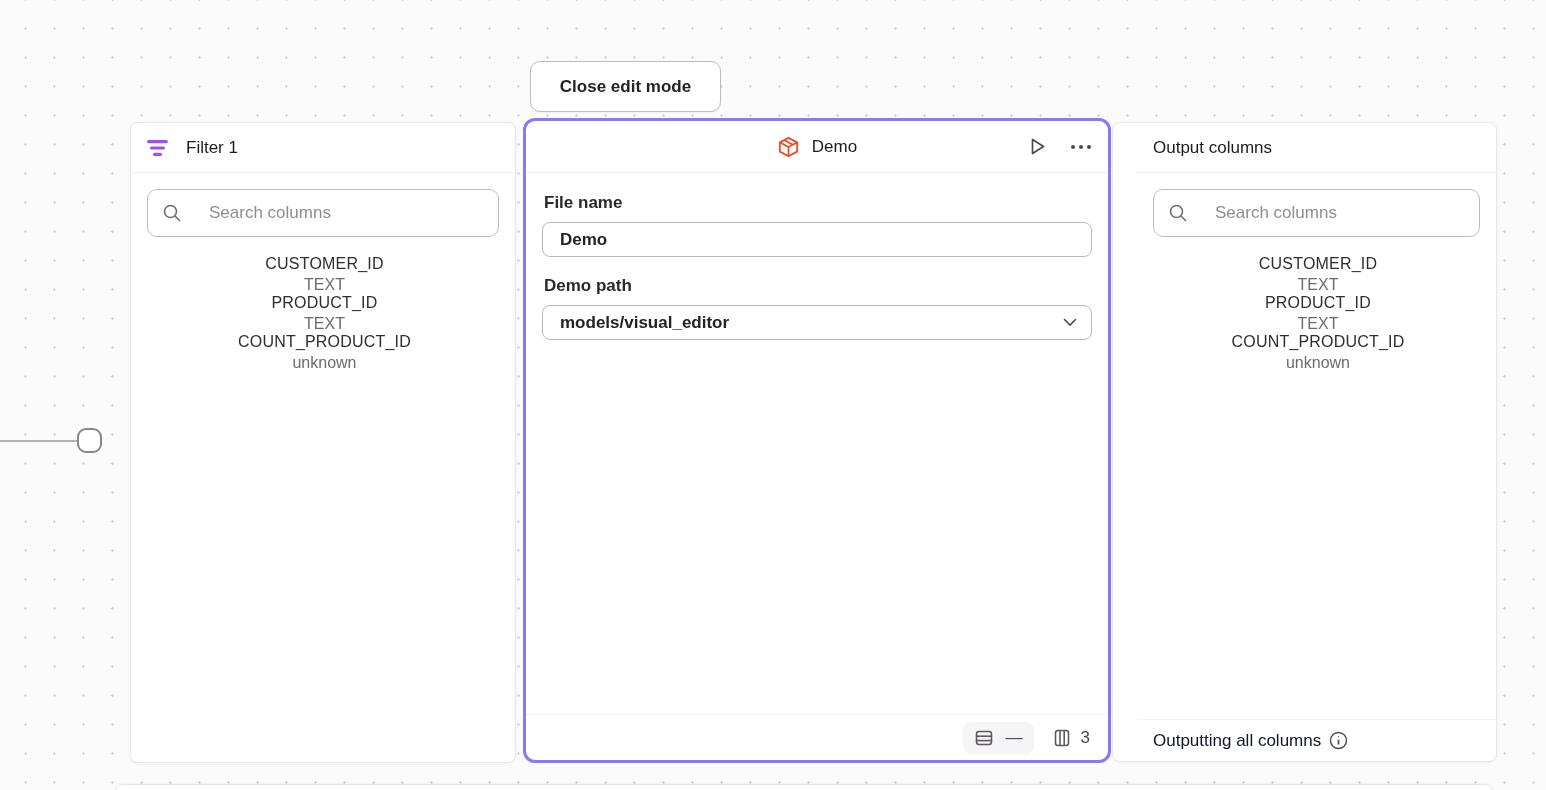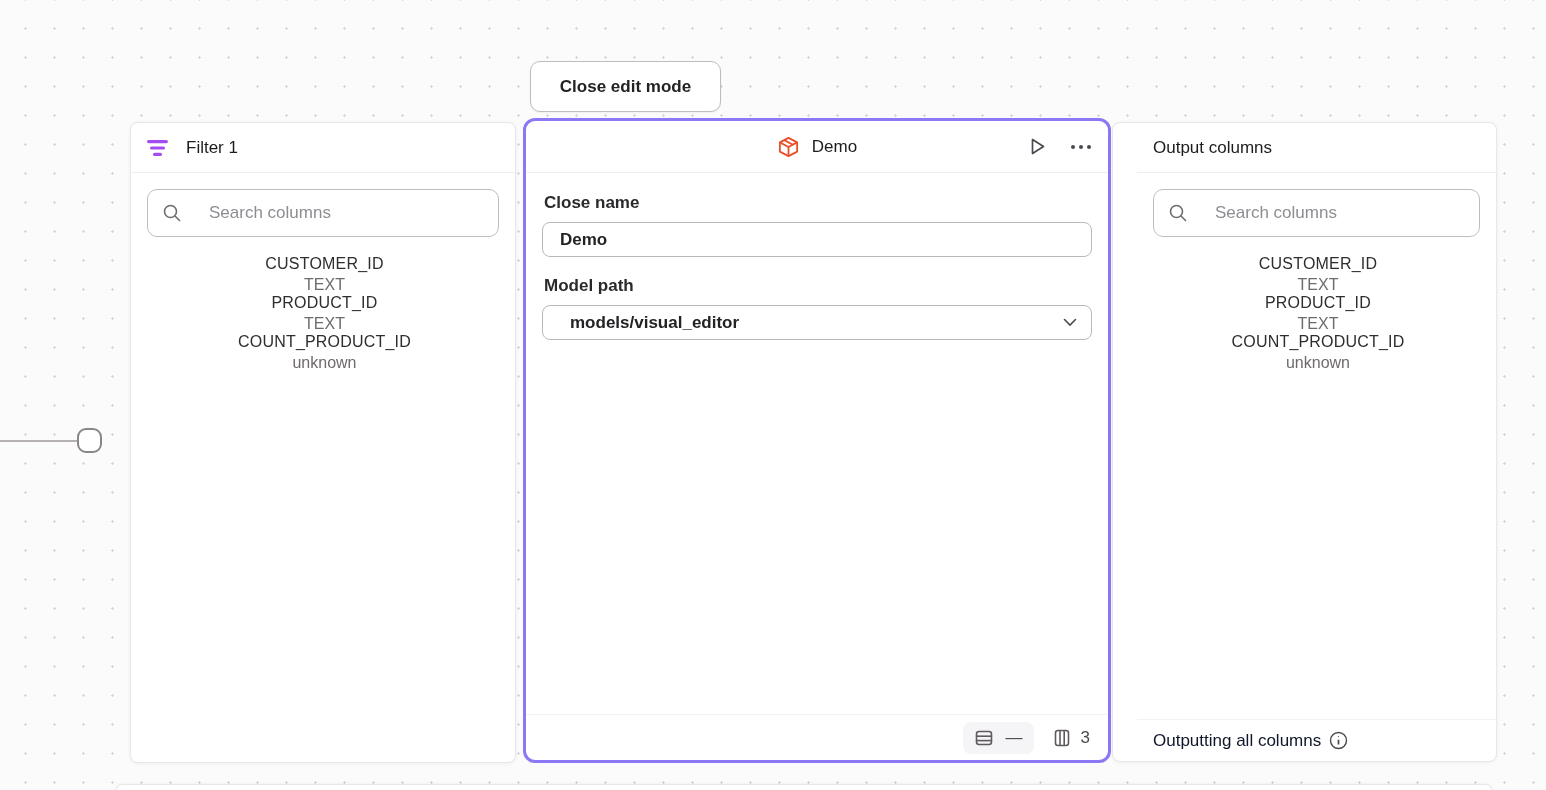--- a/index.html
+++ b/index.html
@@ -143,21 +143,21 @@
     font-weight: 700;
     color: #232326;
     background: #ffffff;
     outline: none;
   }
   .select-box {
     width: 100%;
     height: 35px;
     border: 1px solid #b9b8bc;
     border-radius: 8px;
-    padding: 0 14px 0 27px;
+    padding: 0 14px 0 17px;
     display: flex; align-items: center; justify-content: space-between;
     font-size: 17px; font-weight: 700; color: #232326;
     background: #ffffff;
     cursor: pointer;
   }
   .model-footer {
     flex: 0 0 auto;
     height: 46px;
     border-top: 1px solid #f2f1f3;
     display: flex; align-items: center; justify-content: flex-end;
@@ -271,24 +271,24 @@
           <svg width="22" height="6" viewBox="0 0 22 6" fill="#4b4950">
             <circle cx="3" cy="3" r="2"></circle>
             <circle cx="11" cy="3" r="2"></circle>
             <circle cx="19" cy="3" r="2"></circle>
           </svg>
         </button>
       </span>
     </div>
 
     <div class="model-body">
-      <div class="field-label">Close name</div>
+      <div class="field-label">File name</div>
       <input class="text-input" type="text" value="Demo" style="">
 
-      <div class="field-label" style="margin-top:19px;">Model path</div>
+      <div class="field-label" style="margin-top:19px;">Demo path</div>
       <div class="select-box">
         <span>models/visual_editor</span>
         <span>
           <svg width="14" height="9" viewBox="0 0 14 9" fill="none" stroke="#4b4950" stroke-width="1.6" stroke-linecap="round">
             <path d="M1.5 1.5 L7 7 L12.5 1.5"></path>
           </svg>
         </span>
       </div>
     </div>
 

